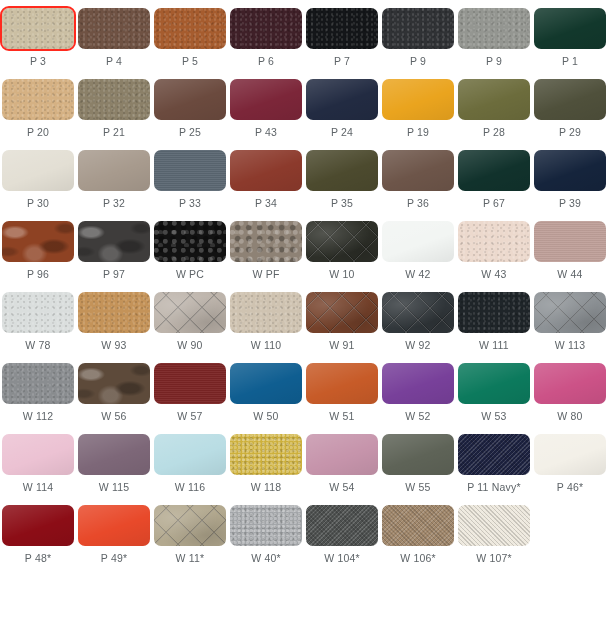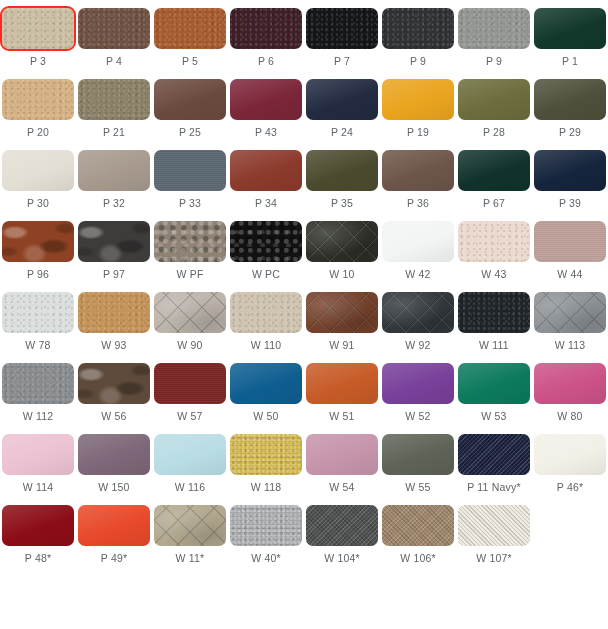--- a/index.html
+++ b/index.html
@@ -298,32 +298,32 @@
       </div>
       <div class="swatch-label">P 96</div>
     </div>
     <div class="swatch-cell">
       <div class="swatch-chip" style="background-color: rgb(62, 60, 59);">
         <span class="tex tex-mottle"></span>
       </div>
       <div class="swatch-label">P 97</div>
     </div>
     <div class="swatch-cell">
+      <div class="swatch-chip" style="background-color: rgb(18, 18, 18);">
+        <span class="tex tex-coarse"></span>
+      </div>
+      <div class="swatch-label">W PC</div>
+    </div>
+    <div class="swatch-cell">
       <div class="swatch-chip" style="background-color: rgb(142, 130, 117);">
         <span class="tex tex-coarse"></span>
       </div>
       <div class="swatch-label">W PF</div>
     </div>
     <div class="swatch-cell">
-      <div class="swatch-chip" style="background-color: rgb(18, 18, 18);">
-        <span class="tex tex-coarse"></span>
-      </div>
-      <div class="swatch-label">W PC</div>
-    </div>
-    <div class="swatch-cell">
       <div class="swatch-chip" style="background-color: rgb(45, 47, 40);">
         <span class="tex tex-quilt"></span>
       </div>
       <div class="swatch-label">W 10</div>
     </div>
     <div class="swatch-cell">
       <div class="swatch-chip" style="background-color: rgb(242, 245, 243);">
         <span class="tex tex-smooth"></span>
       </div>
       <div class="swatch-label">W 42</div>
@@ -439,21 +439,21 @@
     <div class="swatch-cell">
       <div class="swatch-chip" style="background-color: rgb(236, 194, 211);">
         <span class="tex tex-smooth"></span>
       </div>
       <div class="swatch-label">W 114</div>
     </div>
     <div class="swatch-cell">
       <div class="swatch-chip" style="background-color: rgb(125, 103, 120);">
         <span class="tex tex-smooth"></span>
       </div>
-      <div class="swatch-label">W 150</div>
+      <div class="swatch-label">W 115</div>
     </div>
     <div class="swatch-cell">
       <div class="swatch-chip" style="background-color: rgb(185, 221, 228);">
         <span class="tex tex-smooth"></span>
       </div>
       <div class="swatch-label">W 116</div>
     </div>
     <div class="swatch-cell">
       <div class="swatch-chip" style="background-color: rgb(205, 176, 60);">
         <span class="tex tex-suede"></span>

